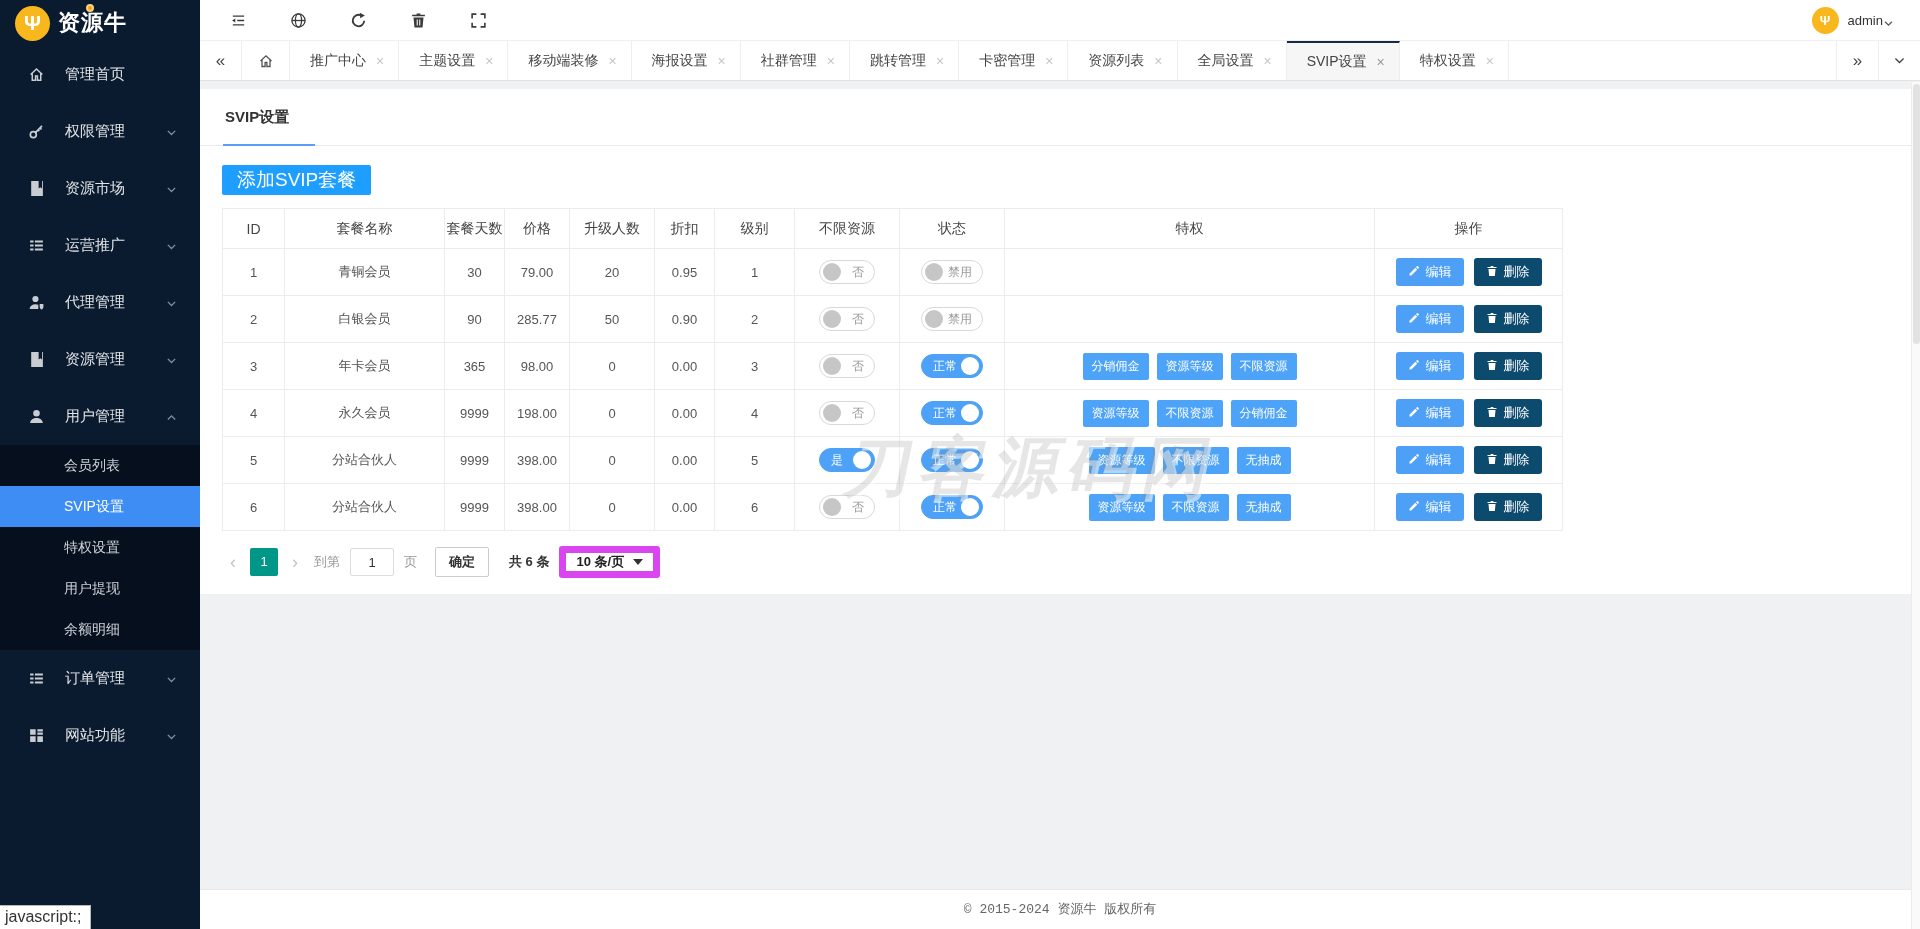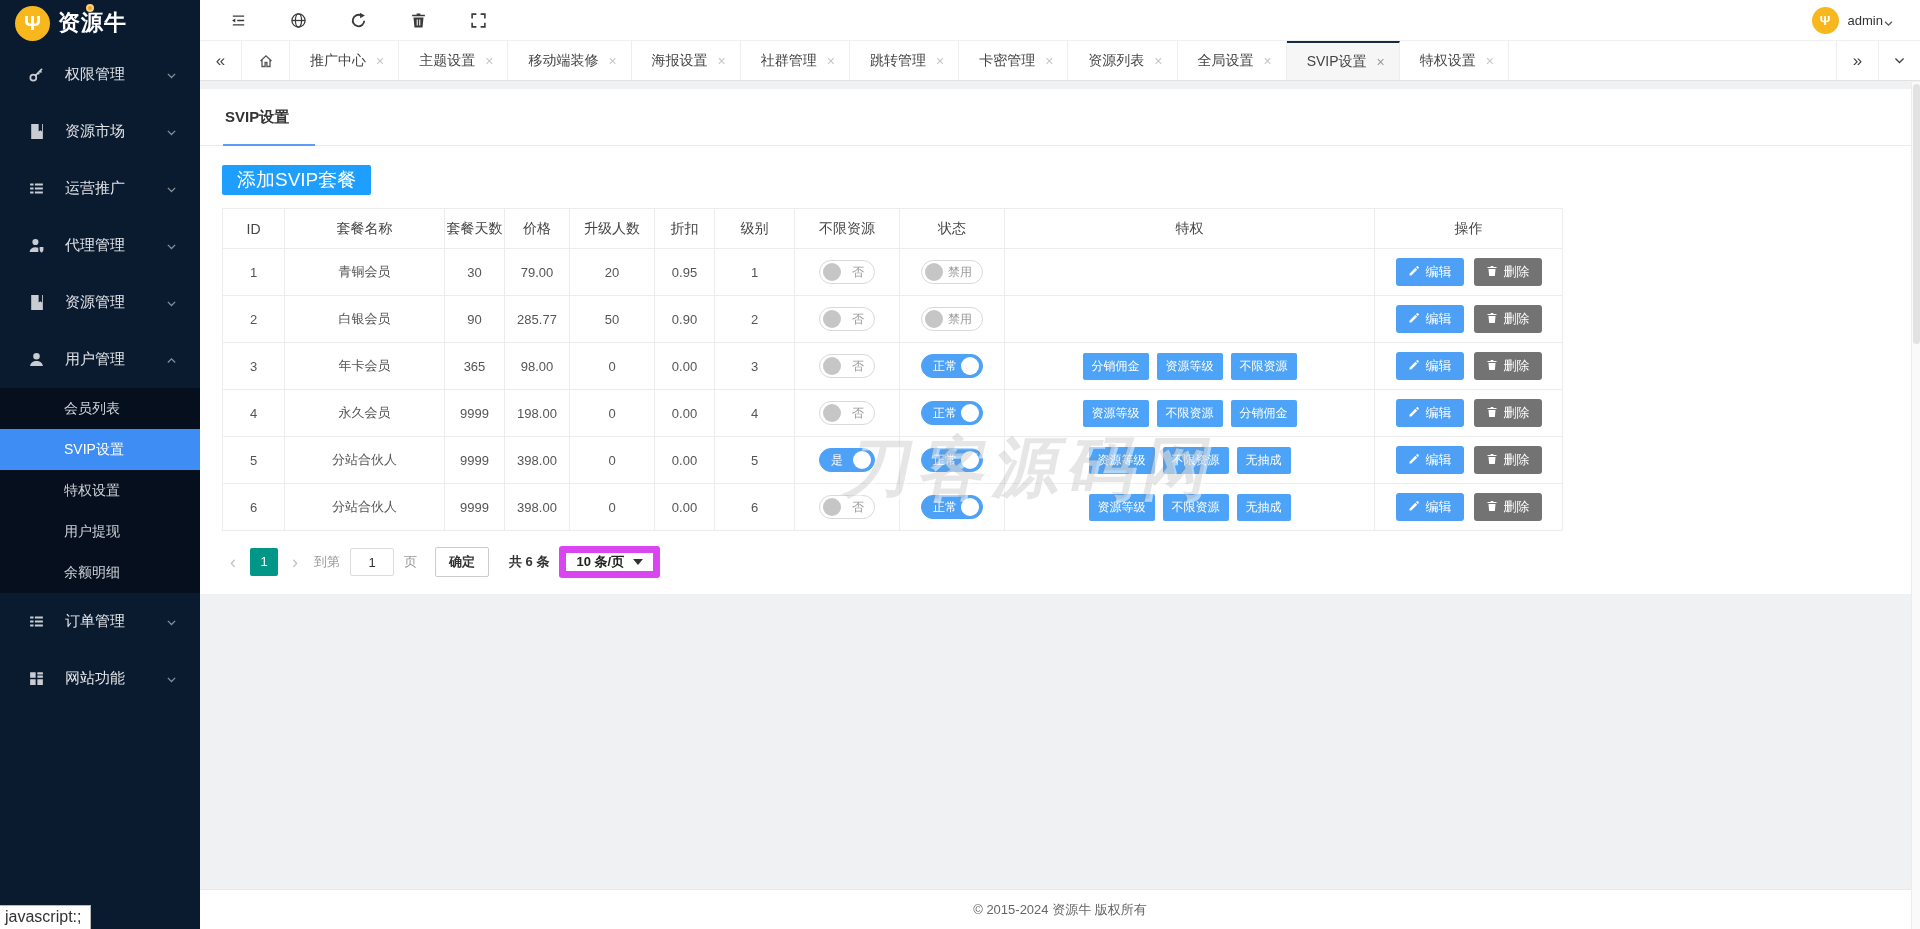--- a/index.html
+++ b/index.html
@@ -80,21 +80,21 @@
   .toggle.on .knob { background:#fff; }
   .toggle.on .tlabel { padding:0 4px 0 8px; }
 
   .tag { display:inline-block; background:#4da3f7; color:#fff; font-size:12px; padding:5px 9px;
          border-radius:2px; margin:0 4px; cursor:pointer; }
 
   .op-btn { display:inline-flex; align-items:center; gap:6px; height:28px; padding:0 12px; border:none;
             border-radius:3px; color:#fff; font-size:13px; cursor:pointer; margin:0 5px; font-family:inherit; }
   .op-btn svg { width:12px; height:12px; }
   .op-btn.edit { background:#4da0f5; }
-  .op-btn.del { background:#737373; }
+  .op-btn.del { background:#0c4a6e; }
 
   .pagination { display:flex; align-items:center; margin-top:15px; font-size:13px; }
   .pg-arrow { color:#c3c3c3; font-size:18px; width:22px; text-align:center; cursor:pointer; }
   .pg-page { width:28px; height:28px; background:#009688; color:#fff; border-radius:2px; text-align:center;
              line-height:28px; margin:0 6px; cursor:pointer; }
   .pg-text { color:#9a9a9a; margin:0 8px; }
   .pg-input { width:44px; height:28px; border:1px solid #dcdcdc; border-radius:2px; text-align:center;
               font-size:13px; color:#333; margin:0 2px; font-family:inherit; }
   .pg-confirm { height:30px; padding:0 13px; background:#fff; border:1px solid #ccc; border-radius:2px;
                 font-size:13px; font-weight:700; color:#333; margin:0 10px; cursor:pointer; font-family:inherit; }
@@ -102,41 +102,49 @@
   .pg-select { height:32px; border:7px solid #d946ef; border-radius:3px; display:inline-flex; align-items:center;
                padding:0 10px; font-weight:600; color:#222; cursor:pointer; gap:9px; background:#fff; }
   .pg-select .sel-caret { width:0; height:0; border-left:5px solid transparent; border-right:5px solid transparent;
                           border-top:6px solid #333; }
 
   .watermark { position:absolute; left:648px; top:342px; font-size:66px; font-weight:800;
                color:rgba(140,140,140,.22); letter-spacing:8px; transform:skewX(-12deg);
                pointer-events:none; z-index:30; text-shadow:3px 3px 0 rgba(255,255,255,.55); }
 
   .page-footer { margin-top:auto; height:40px; background:#fff; border-top:1px solid #e8e8e8;
-                 text-align:center; line-height:40px; font-size:13px; color:#666; }
+                 text-align:center; line-height:40px; font-size:13px; color:#666;font-family:Liberation Mono, monospace; }
 
   .statusbar { position:fixed; left:0; bottom:0; background:#fff; border:1px solid #b9b9b9; border-left:none;
                border-bottom:none; font-size:16px; color:#333; padding:2px 9px 3px 5px; z-index:99; }
 
   .scroll-strip { position:fixed; right:0; top:82px; bottom:0; width:9px; background:#fafafa;
                   border-left:1px solid #ececec; z-index:50; }
   .scroll-thumb { position:absolute; top:2px; left:1px; width:7px; height:260px; background:#e2e2e2; border-radius:4px; }
 </style>
 </head>
 <body>
 
 <div class="app">
 
   <aside class="sidebar">
     <div class="logo">
       <span class="logo-badge">Ψ</span>
       <span class="logo-text">资源牛</span>
       <span class="logo-dot"></span>
     </div>
     <nav class="nav" id="side-nav">
+        <div class="nav-item">
+          <span class="nav-icon">
+            <svg viewBox="0 0 16 16">
+              <path fill="none" stroke="currentColor" stroke-width="1.4" d="M2.5 8 8 2.8 13.5 8M4 7v6.5h3.1v-4h1.8v4H12V7"></path>
+            </svg>
+          </span>
+          <span class="nav-label">管理首页</span>
+        </div>
         <div class="nav-item">
           <span class="nav-icon">
             <svg viewBox="0 0 16 16">
               <circle cx="5" cy="11" r="2.8" fill="none" stroke="currentColor" stroke-width="1.6"></circle>
               <path stroke="currentColor" stroke-width="1.6" fill="none" d="m7.2 8.8 6-6M10.8 4.2l1.9 1.9M9 6l1.6 1.6"></path>
             </svg>
           </span>
           <span class="nav-label">权限管理</span>
           <span class="nav-caret"><svg viewBox="0 0 16 16">
               <path fill="none" stroke="currentColor" stroke-width="1.6" d="m3.5 6 4.5 4.5L12.5 6"></path>

